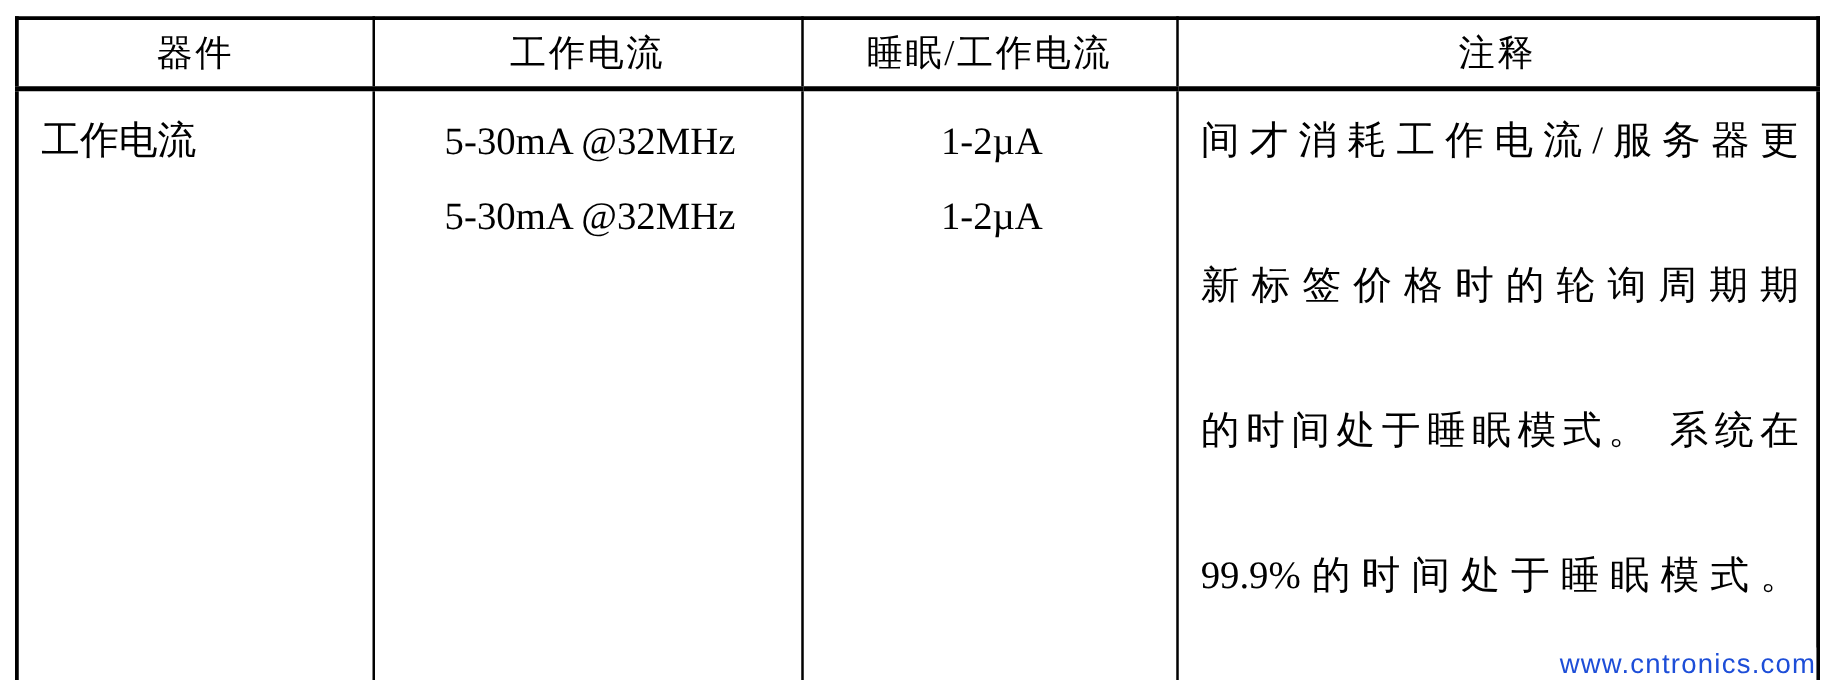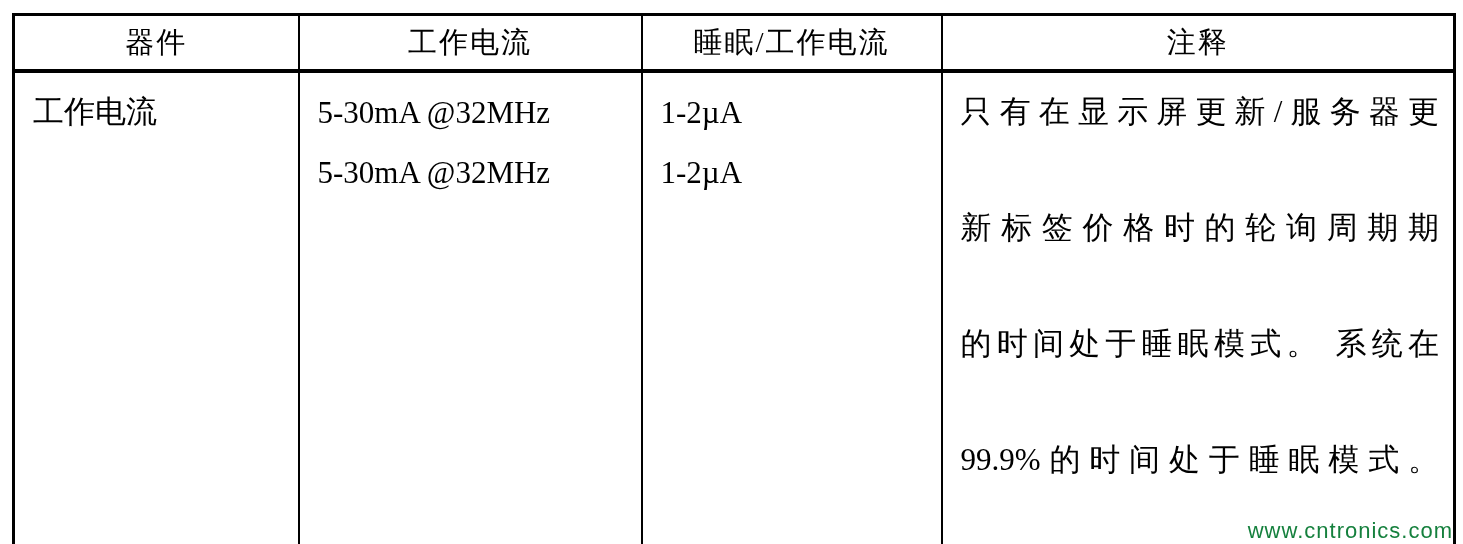--- a/index.html
+++ b/index.html
@@ -49,20 +49,21 @@
     font-size: 31px;
     padding: 10px 14px 8px 18px;
   }
   tr.row-first td {
     border-bottom: 4px solid #000000;
     height: 222px;
   }
   .num-line {
     line-height: 60px;
     white-space: nowrap;
+    text-align: center;
   }
   .txt-line {
     line-height: 58px;
   }
   .jline {
     line-height: 58px;
     text-align: justify;
   }
   
   .jline::after {
@@ -108,24 +109,24 @@
         </td>
         <td>
           <div class="num-line">5-30mA @32MHz</div>
           <div class="num-line">5-30mA @32MHz</div>
         </td>
         <td>
           <div class="num-line">1-2µA</div>
           <div class="num-line">1-2µA</div>
         </td>
         <td>
-          <div class="jline">只有在显示屏更新/服务器更</div>
+          <div class="jline">间才消耗工作电流/服务器更</div>
           <div class="jline">新标签价格时的轮询周期期</div>
           <div class="jline">的时间处于睡眠模式。 系统在</div>
           <div class="jline">99.9%的时间处于睡眠模式。</div>
         </td>
       </tr>
 
     </tbody>
   </table>
 </div>
 
-<div class="watermark" style="color: #15803d;">www.cntronics.com</div>
+<div class="watermark" style="color: #1d4ed8;">www.cntronics.com</div>
 
 </body></html>

